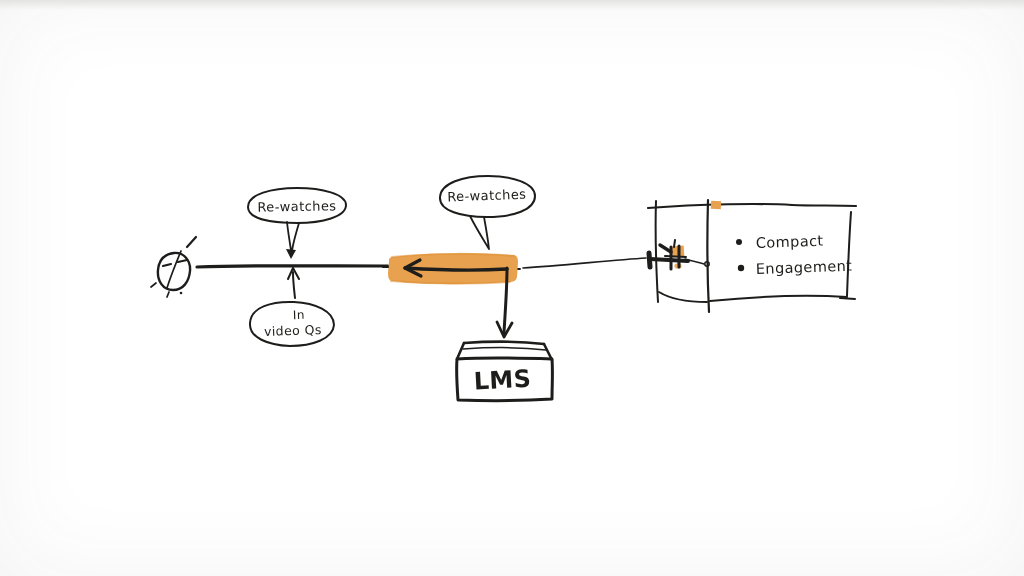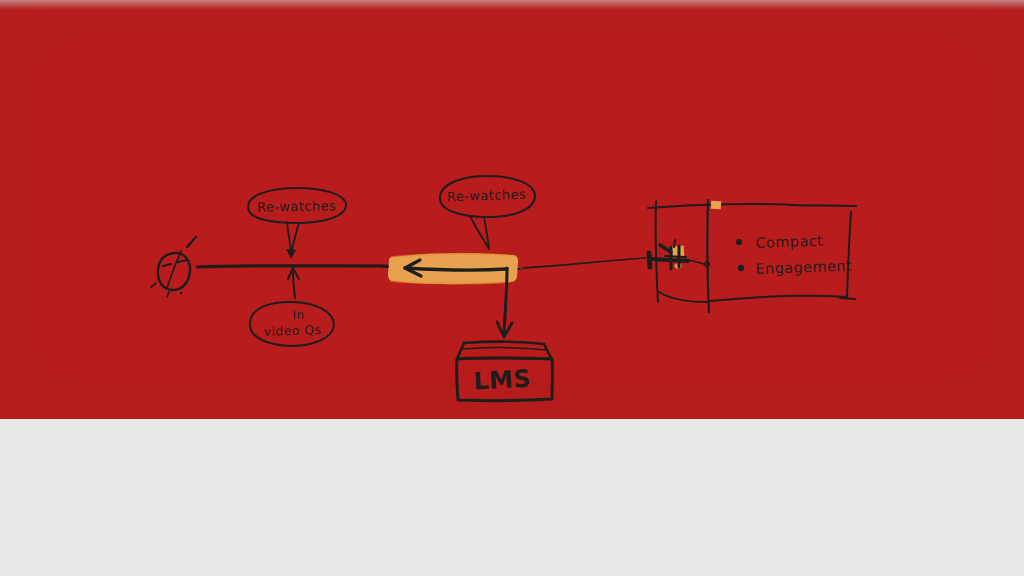--- a/index.html
+++ b/index.html
@@ -1,20 +1,20 @@
 <!DOCTYPE html>
 <html><head>
 <meta charset="utf-8">
 <style>
   html,body{margin:0;padding:0;background:#e8e8e6;}
   .stage{
     position:relative;
-    width:1024px;height:419px;
+    width:1024px;height:576px;
     margin:0 auto;
-    background:#b91c1c;
+    background:#ffffff;
     overflow:hidden;
     box-shadow: inset 0 0 90px rgba(70,70,60,0.06);
     font-family:"DejaVu Sans", sans-serif;
   }
   .stage::before{
     content:"";position:absolute;left:0;right:0;top:0;height:10px;
     background:linear-gradient(rgba(210,210,206,0.55), rgba(210,210,206,0));
     pointer-events:none;
   }
   svg{display:block;}

